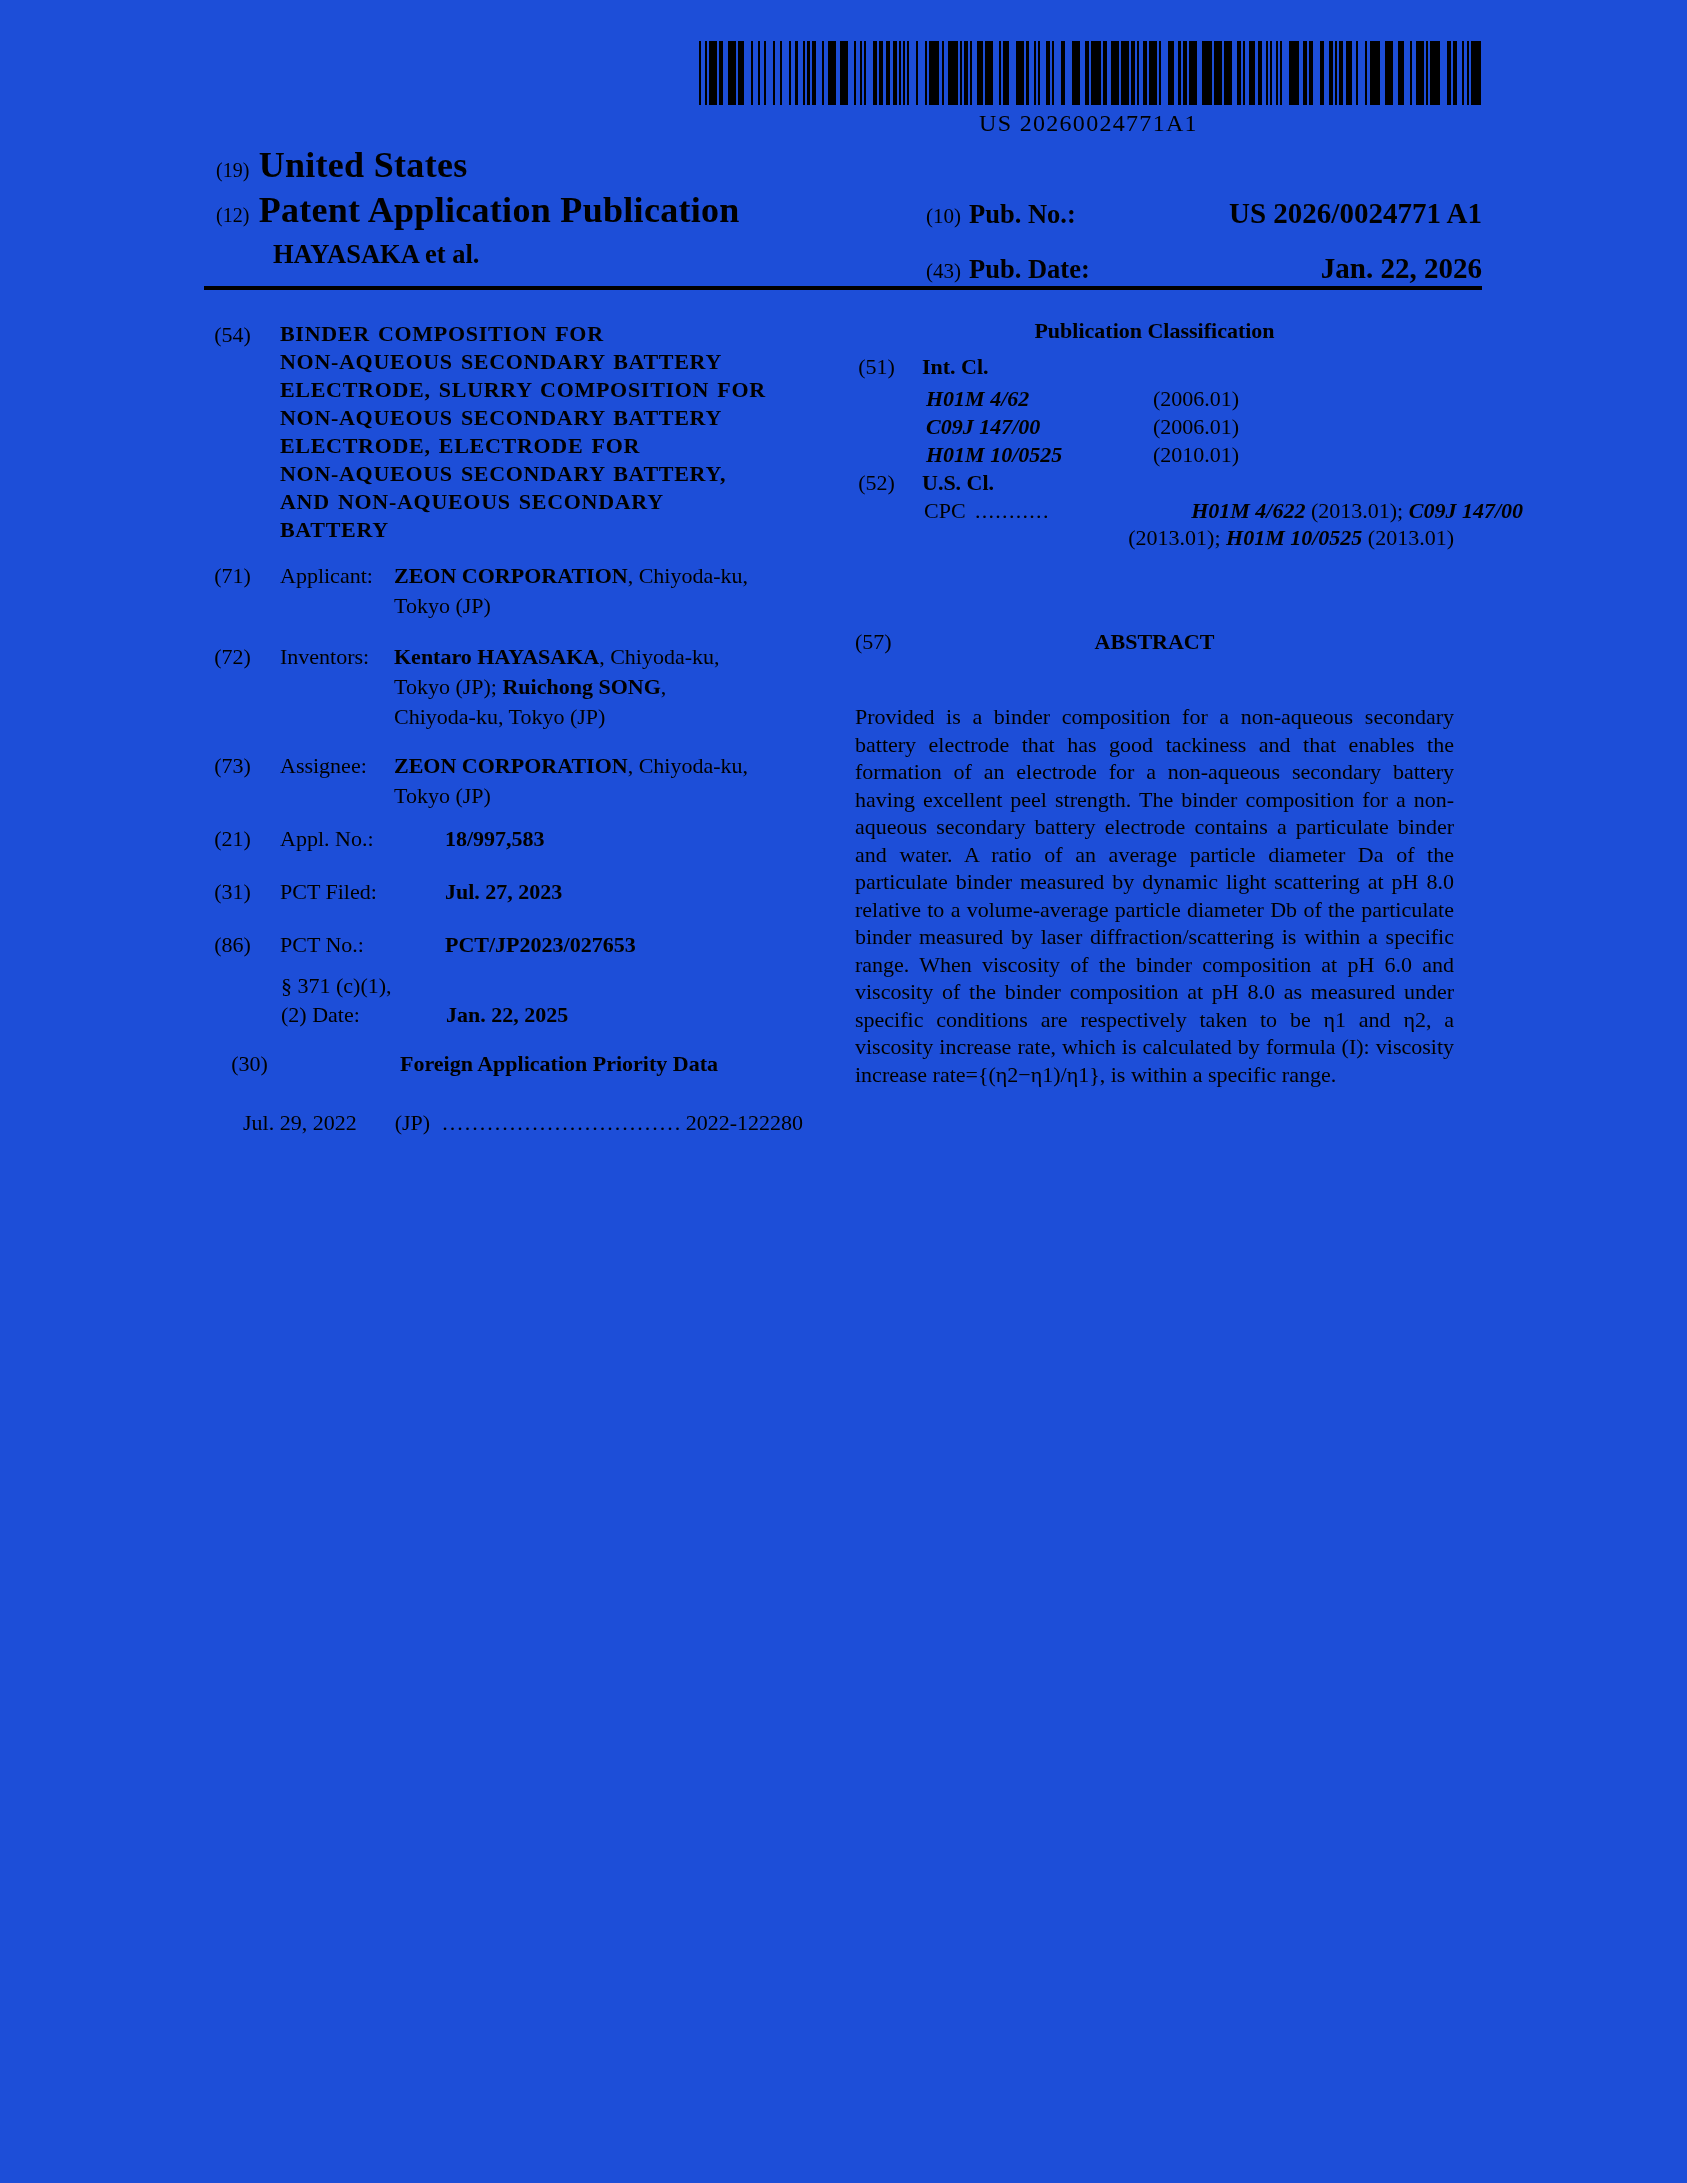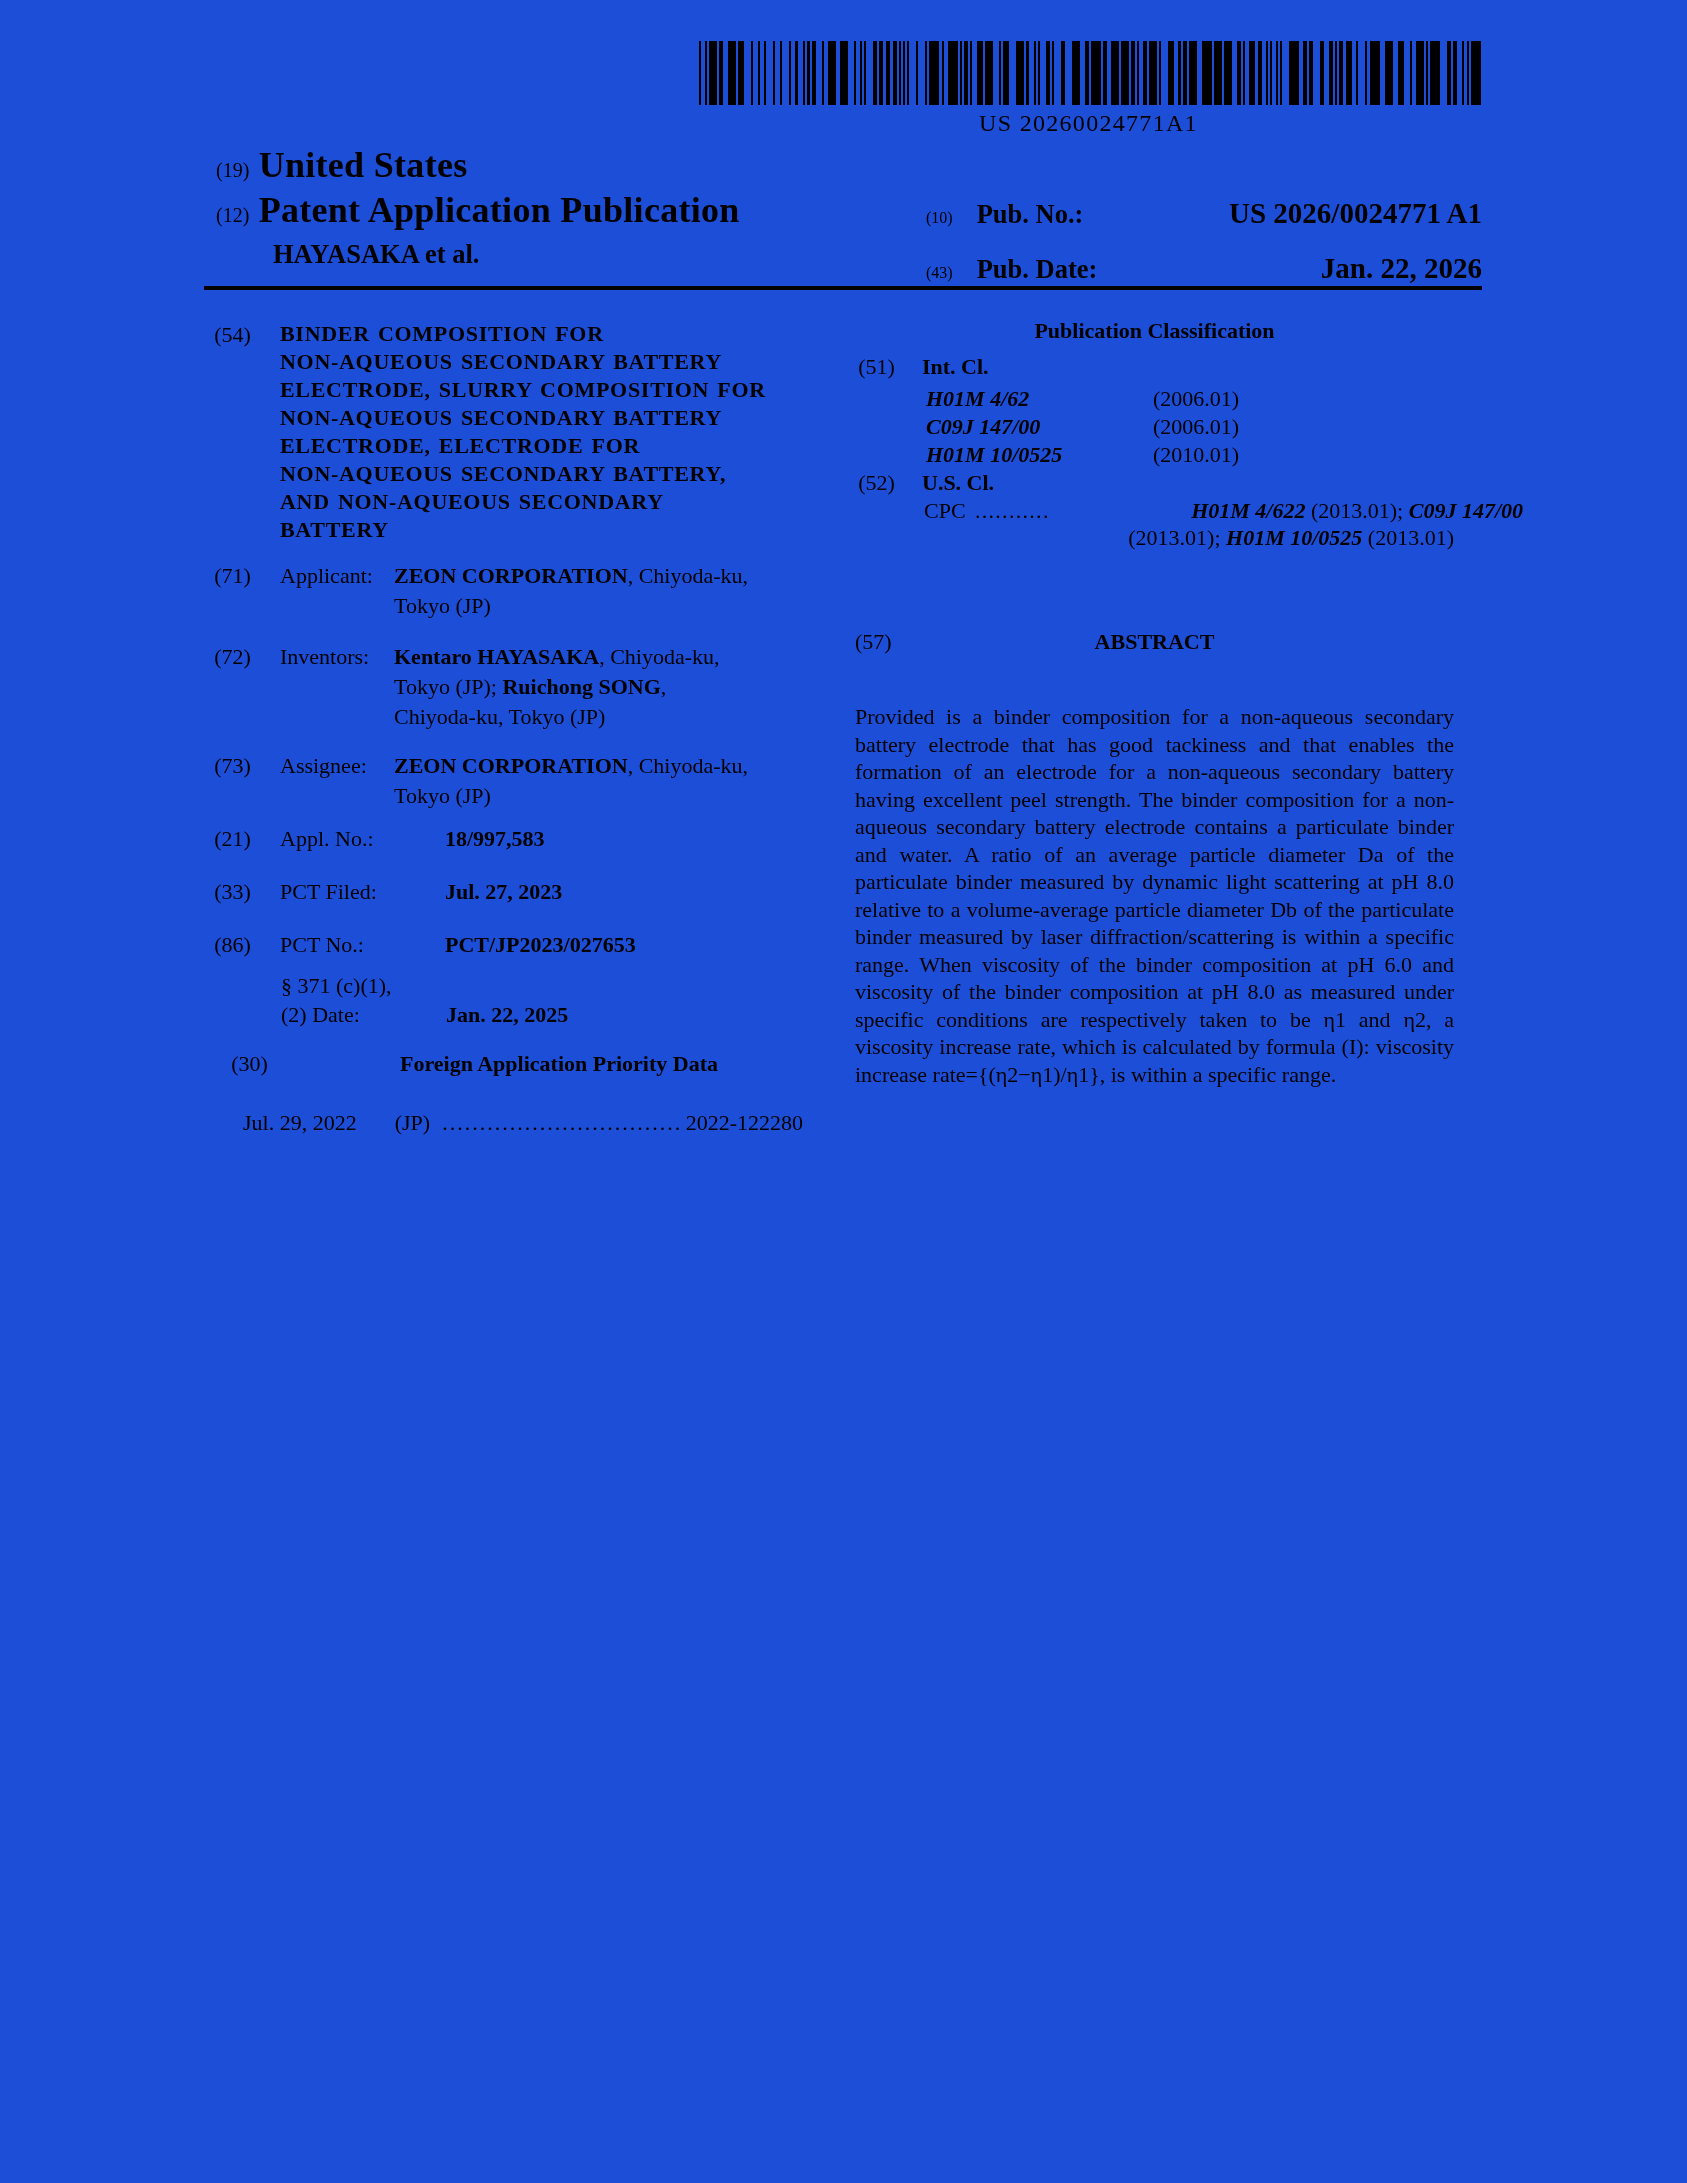--- a/index.html
+++ b/index.html
@@ -12,21 +12,21 @@
   .barcode-block{position:absolute;left:699px;top:41px;width:779px;}
   .barcode-bars{display:flex;align-items:stretch;height:64px;}
   .barcode-bars .bar{background:#000;height:100%;flex:none;}
   .barcode-text{margin-top:5.3px;text-align:center;font-size:24px;letter-spacing:1.3px;}
   
   .hdr-row{position:absolute;display:flex;align-items:baseline;white-space:nowrap;}
   .num-small{font-size:20px;margin-right:9.3px;}
   .hdr-big{font-weight:bold;font-size:36px;letter-spacing:0.3px;}
   .hdr-author{position:absolute;left:273px;top:239px;font-weight:bold;font-size:26.5px;}
   .pub-row{position:absolute;left:926px;width:556px;display:flex;align-items:baseline;}
-  .pub-num{font-size:16px;margin-right:24px;}
+  .pub-num{font-size:21px;margin-right:8px;}
   .pub-label{font-weight:bold;font-size:26.5px;}
   .pub-value{font-weight:bold;font-size:29px;margin-left:auto;}
   .divider{position:absolute;left:204px;top:286px;width:1278px;height:4px;background:#000;}
   
   .field{position:absolute;left:205px;width:599px;display:flex;font-size:22px;line-height:30px;}
   .f-num{flex:none;width:75px;padding-left:9.3px;box-sizing:border-box;}
   .f-label{flex:none;width:114px;}
   .f-label-wide{flex:none;width:165px;}
   .f-value{flex:1;}
   .bold{font-weight:bold;}
@@ -232,21 +232,21 @@
     </div>
   </div>
 
   <div class="field" style="top:824px;">
     <span class="f-num">(21)</span>
     <span class="f-label-wide">Appl. No.:</span>
     <span class="f-value bold">18/997,583</span>
   </div>
 
   <div class="field" style="top:877px;">
-    <span class="f-num">(33)</span>
+    <span class="f-num">(31)</span>
     <span class="f-label-wide">PCT Filed:</span>
     <span class="f-value bold">Jul. 27, 2023</span>
   </div>
 
   <div class="field" style="top:930px;">
     <span class="f-num">(86)</span>
     <span class="f-label-wide">PCT No.:</span>
     <span class="f-value bold">PCT/JP2023/027653</span>
   </div>
 

